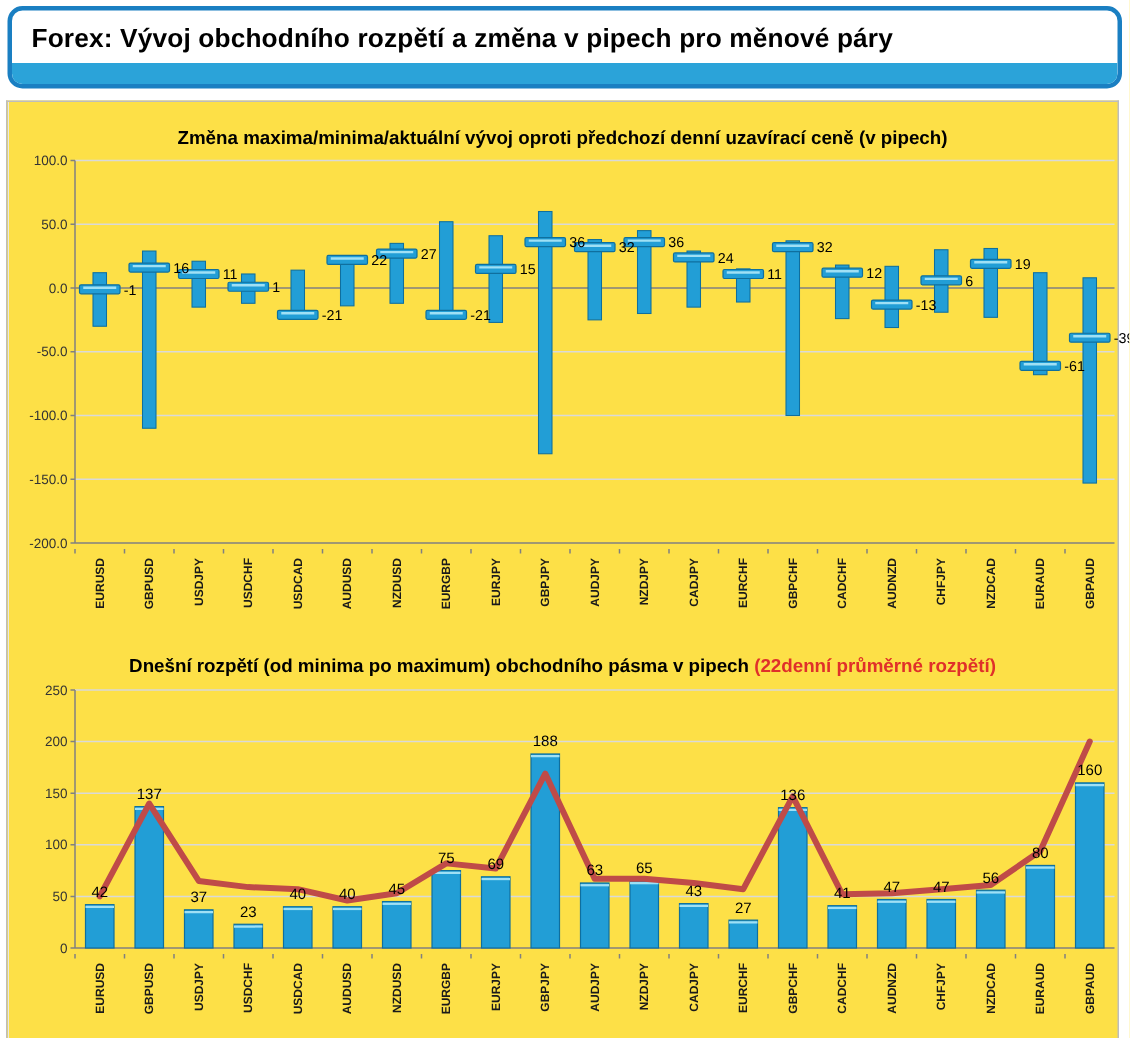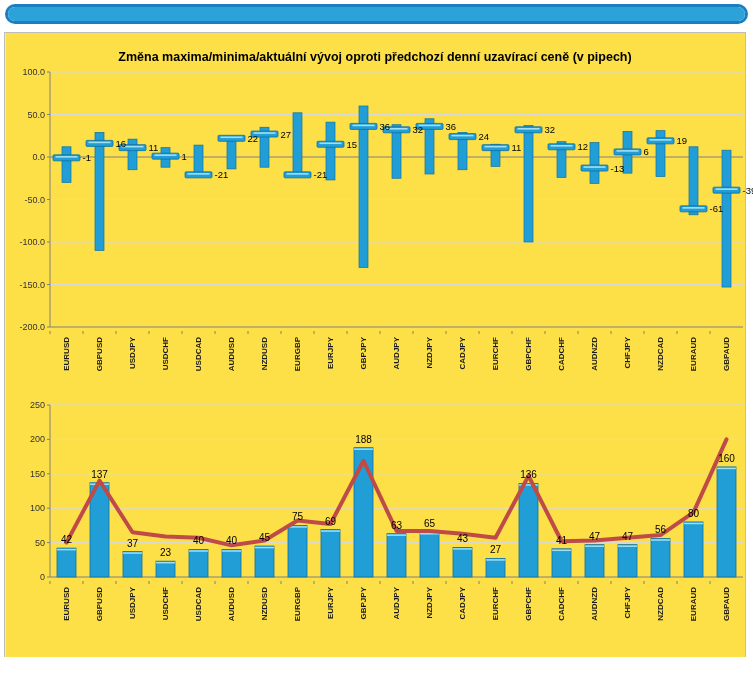--- a/index.html
+++ b/index.html
@@ -39,20 +39,21 @@
     white-space:nowrap;
   }
   .chart-title .red-part{font-weight:bold;}
   svg{display:block;margin-left:4px;}
   text{font-family:"Liberation Sans",sans-serif;}
 </style>
 </head>
 <body>
 
 <div class="header-box" style="border-color: rgb(26, 127, 194);">
+  <div class="header-title">Forex: Vývoj obchodního rozpětí a změna v pipech pro měnové páry</div>
   <div class="header-strip" style="background: rgb(43, 163, 217);"></div>
 </div>
 
 <div class="charts-panel">
   <div class="chart-title">Změna maxima/minima/aktuální vývoj oproti předchozí denní uzavírací ceně (v pipech)</div>
   <svg id="topChart" width="744" height="332" viewBox="0 0 744 332">
       <line x1="41" x2="734" y1="7" y2="7" stroke="#d9d9d9" stroke-width="1"></line>
       <text x="36" y="10" text-anchor="end" font-size="9px" fill="#333333">100.0</text>
       <line x1="38" x2="41" y1="7" y2="7" stroke="#808080" stroke-width="1"></line>
       <line x1="41" x2="734" y1="49.5" y2="49.5" stroke="#d9d9d9" stroke-width="1"></line>
@@ -194,20 +195,23 @@
       <line x1="569" x2="569" y1="266" y2="269" stroke="#808080" stroke-width="1"></line>
       <text x="618.5" y="272" text-anchor="end" font-size="8px" font-weight="bold" fill="#1a1a1a" dy="0.35em" transform="rotate(-90 618.5 272)">CHFJPY</text>
       <line x1="602" x2="602" y1="266" y2="269" stroke="#808080" stroke-width="1"></line>
       <text x="651.5" y="272" text-anchor="end" font-size="8px" font-weight="bold" fill="#1a1a1a" dy="0.35em" transform="rotate(-90 651.5 272)">NZDCAD</text>
       <line x1="635" x2="635" y1="266" y2="269" stroke="#808080" stroke-width="1"></line>
       <text x="684.5" y="272" text-anchor="end" font-size="8px" font-weight="bold" fill="#1a1a1a" dy="0.35em" transform="rotate(-90 684.5 272)">EURAUD</text>
       <line x1="668" x2="668" y1="266" y2="269" stroke="#808080" stroke-width="1"></line>
       <text x="717.5" y="272" text-anchor="end" font-size="8px" font-weight="bold" fill="#1a1a1a" dy="0.35em" transform="rotate(-90 717.5 272)">GBPAUD</text>
       <line x1="701" x2="701" y1="266" y2="269" stroke="#808080" stroke-width="1"></line>
     </svg>
+  <div class="chart-title" style="margin-top:4px">
+    <span>Dnešní rozpětí (od minima po maximum) obchodního pásma v pipech </span><span class="red-part" style="color: rgb(224, 48, 42);">(22denní průměrné rozpětí)</span>
+  </div>
   <svg id="bottomChart" width="744" height="228" viewBox="0 0 744 228">
       <line x1="41" x2="734" y1="8" y2="8" stroke="#d9d9d9" stroke-width="1"></line>
       <text x="36" y="11" text-anchor="end" font-size="9px" fill="#333333">250</text>
       <line x1="38" x2="41" y1="8" y2="8" stroke="#808080" stroke-width="1"></line>
       <line x1="41" x2="734" y1="42.4" y2="42.4" stroke="#d9d9d9" stroke-width="1"></line>
       <text x="36" y="45.4" text-anchor="end" font-size="9px" fill="#333333">200</text>
       <line x1="38" x2="41" y1="42.4" y2="42.4" stroke="#808080" stroke-width="1"></line>
       <line x1="41" x2="734" y1="76.8" y2="76.8" stroke="#d9d9d9" stroke-width="1"></line>
       <text x="36" y="79.8" text-anchor="end" font-size="9px" fill="#333333">150</text>
       <line x1="38" x2="41" y1="76.8" y2="76.8" stroke="#808080" stroke-width="1"></line>

